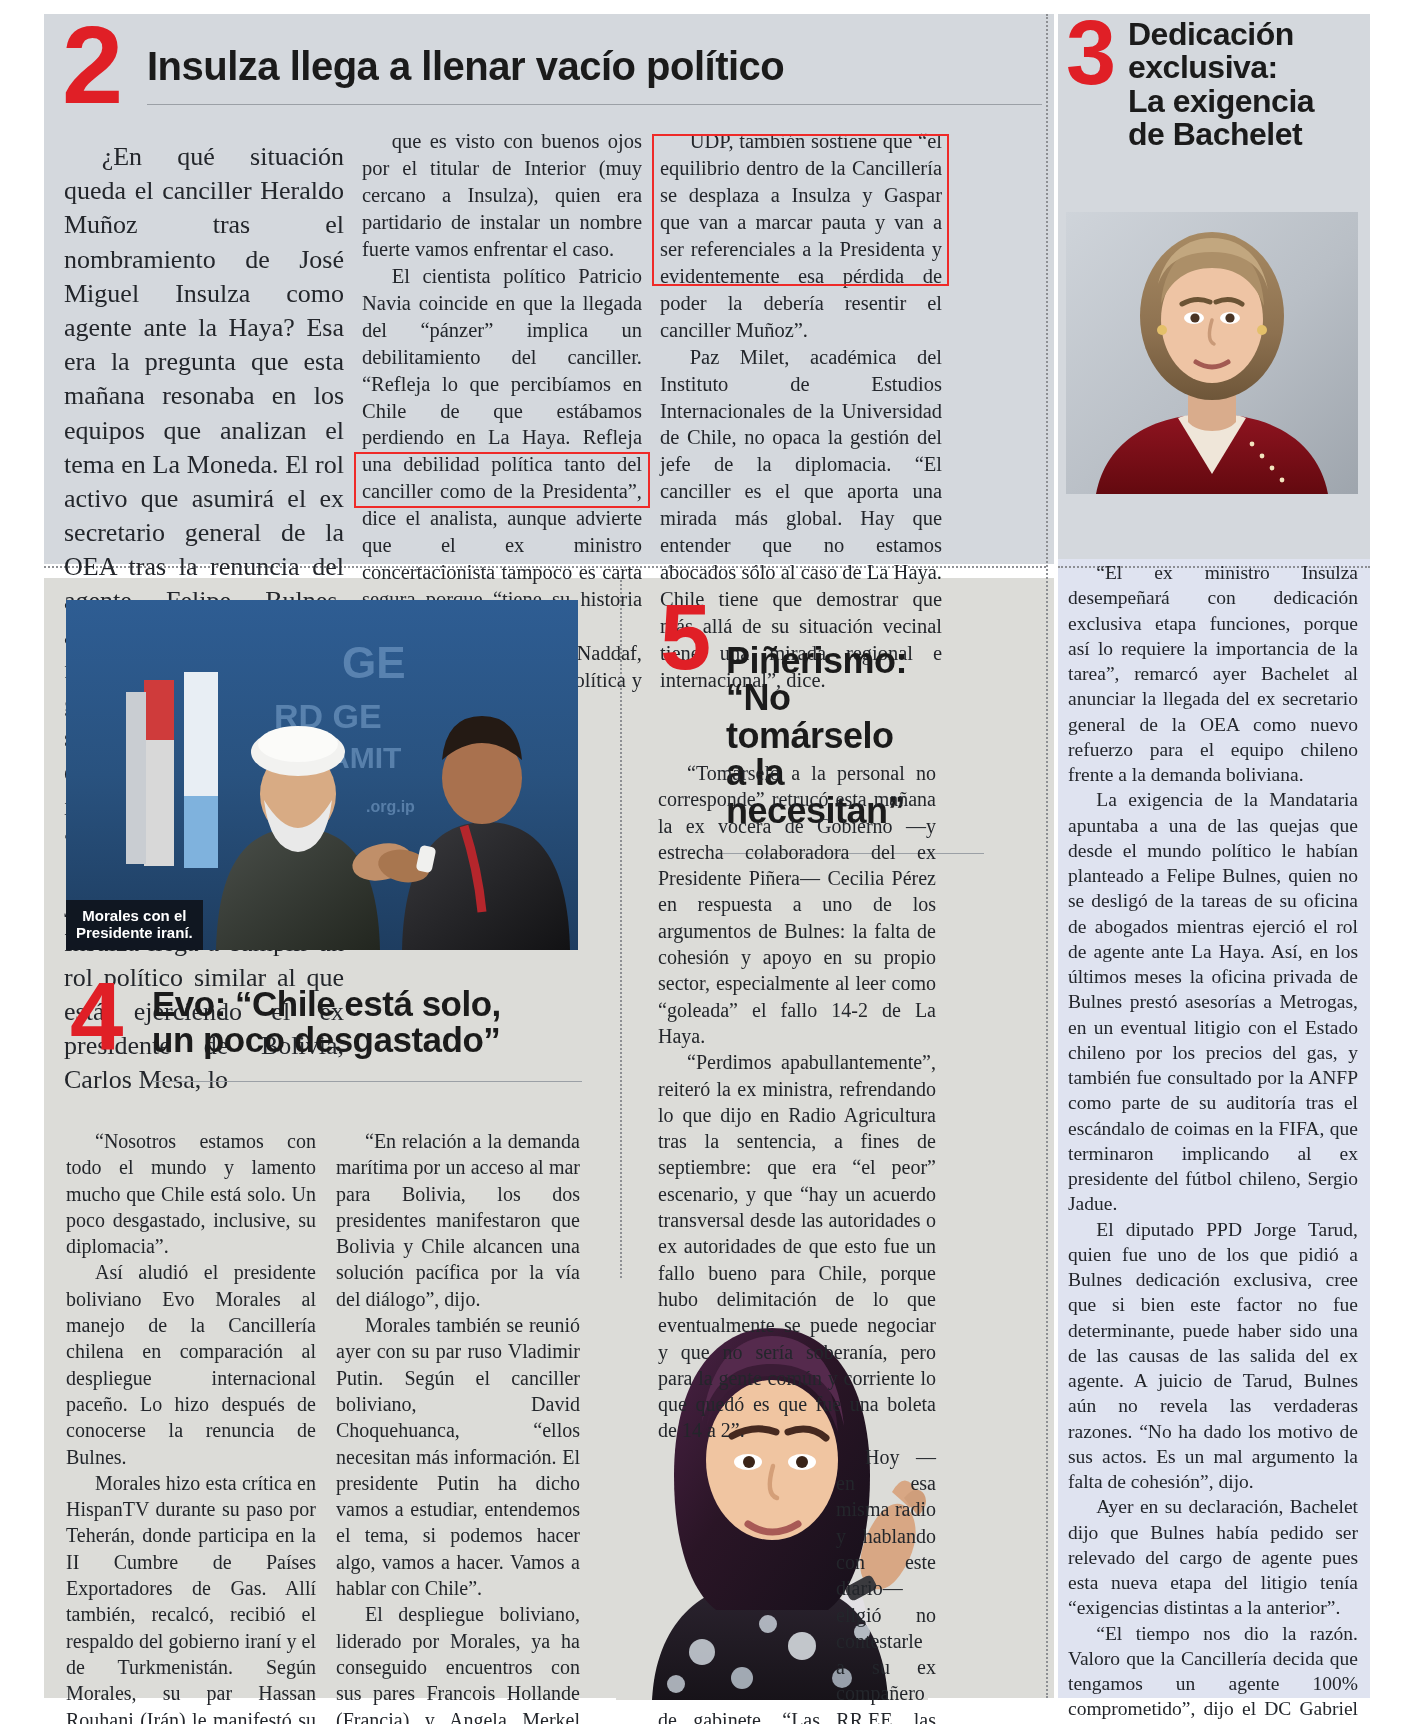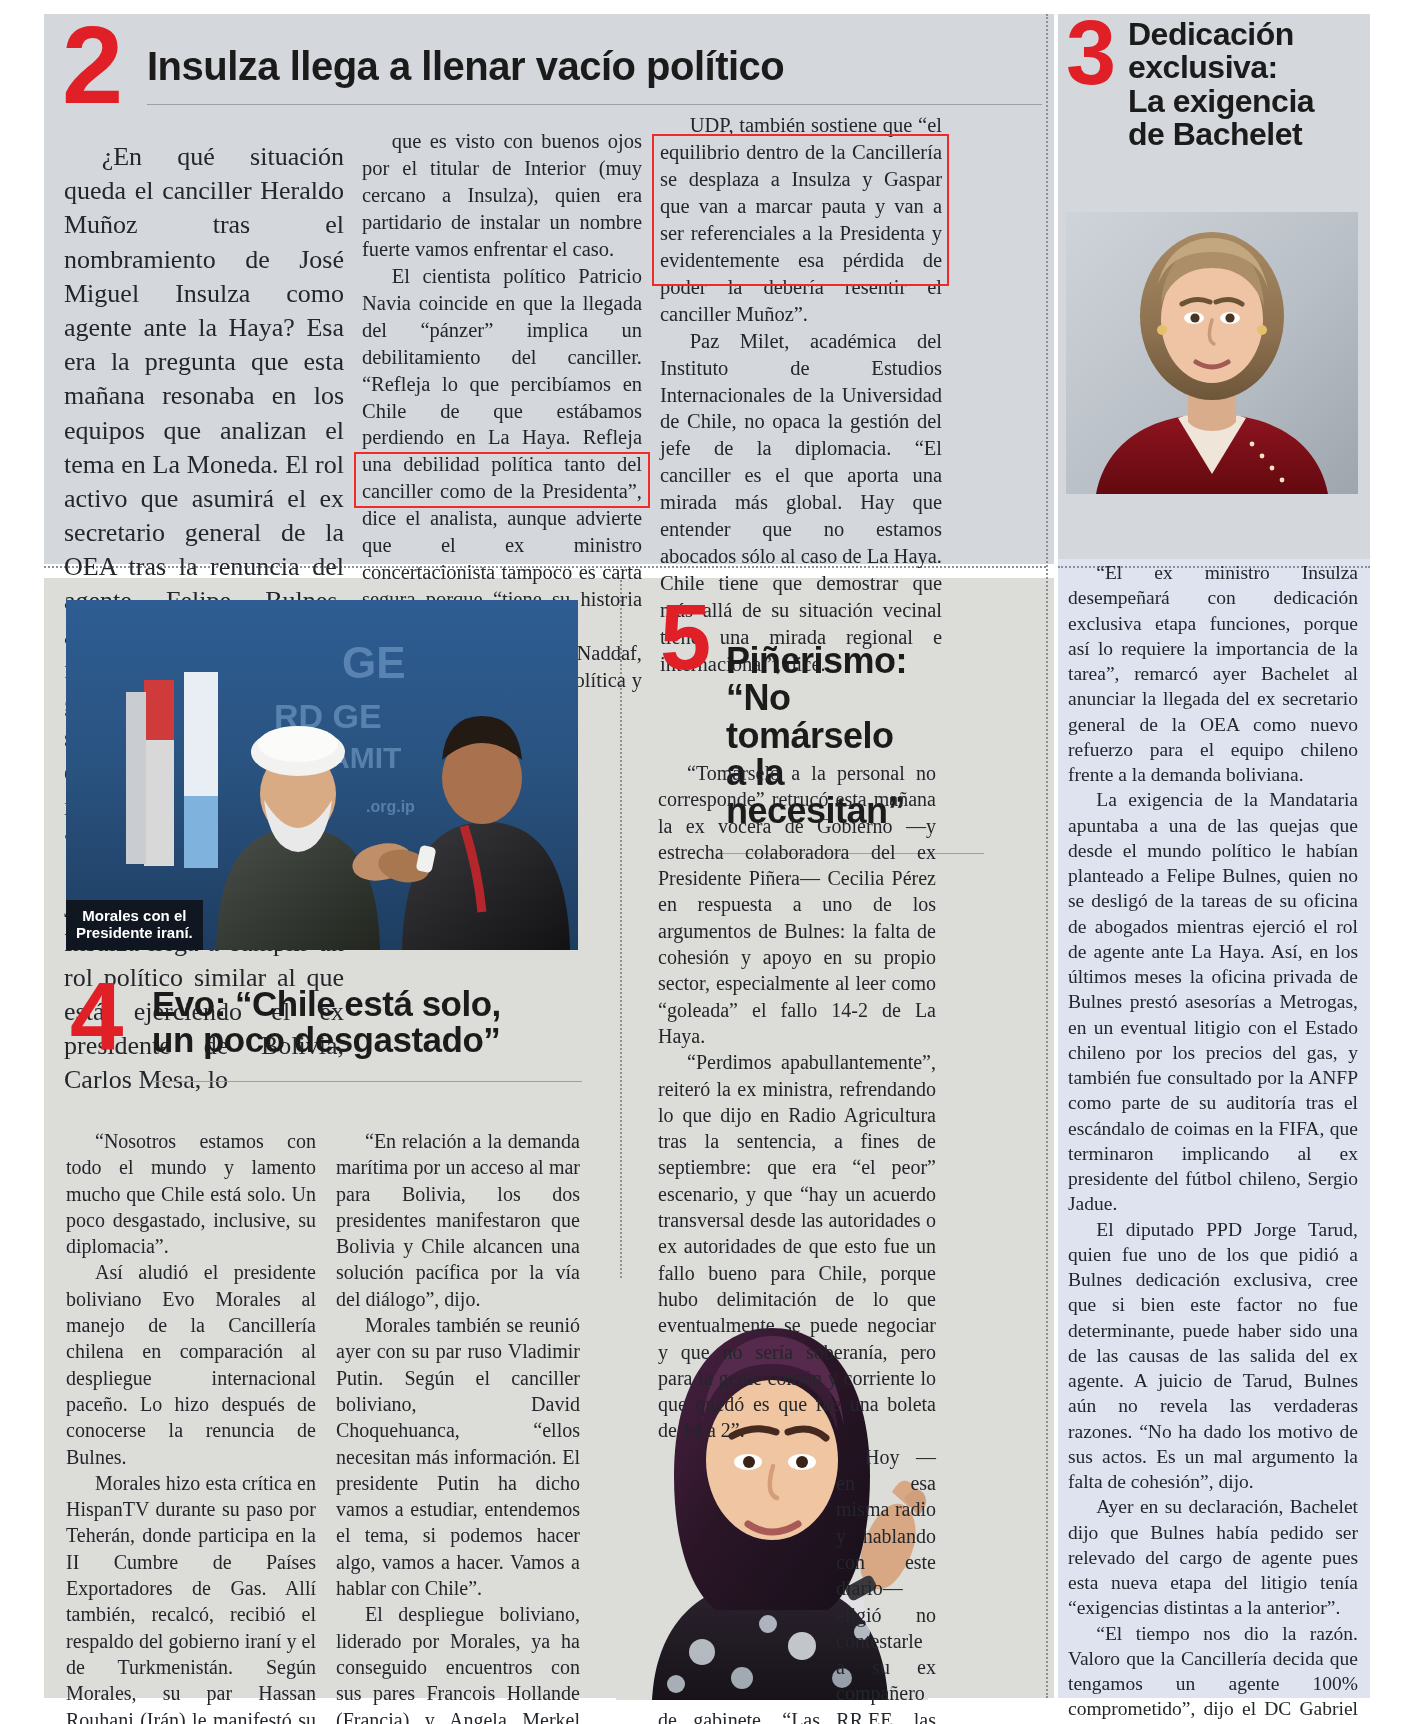--- a/index.html
+++ b/index.html
@@ -115,21 +115,21 @@
     <p>¿En qué situación queda el canciller Heraldo Muñoz tras el nombramiento de José Miguel Insulza como agente ante la Haya? Esa era la pregunta que esta mañana resonaba en los equipos que analizan el tema en La Moneda. El rol activo que asumirá el ex secretario general de la OEA tras la renuncia del agente Felipe Bulnes, acusando falta de cohesión frente a la postura chilena, genera un manto de duda sobre el jefe de la diplomacia. Entre algunos incluso ya se habla de un “canciller en las sombras”.</p>
     <p>Un cercano al ministro Jorge Burgos releva que Insulza llega a cumplir un rol político similar al que está ejerciendo el ex presidente de Bolivia, Carlos Mesa, lo</p>
   </div>
 
   <div class="body-col" style="position:absolute; left:362px; top:128px; width:280px; font-size:20.5px; line-height:1.315;">
     <p>que es visto con buenos ojos por el titular de Interior (muy cercano a Insulza), quien era partidario de instalar un nombre fuerte vamos enfrentar el caso.</p>
     <p>El cientista político Patricio Navia coincide en que la llegada del “pánzer” implica un debilitamiento del canciller. “Refleja lo que percibíamos en Chile de que estábamos perdiendo en La Haya. Refleja una debilidad política tanto del canciller como de la Presidenta”, dice el analista, aunque advierte que el ex ministro concertacionista tampoco es carta segura porque “tiene su historia de éxitos y fracasos”.</p>
     <p>Fernando García Naddaf, director del magíster de política y gobierno de la</p>
   </div>
 
-  <div class="body-col" style="position:absolute; left:660px; top:112px; width:282px; font-size:20.5px; line-height:1.315;">
+  <div class="body-col" style="position:absolute; left:660px; top:128px; width:282px; font-size:20.5px; line-height:1.315;">
     <p>UDP, también sostiene que “el equilibrio dentro de la Cancillería se desplaza a Insulza y Gaspar que van a marcar pauta y van a ser referenciales a la Presidenta y evidentemente esa pérdida de poder la debería resentir el canciller Muñoz”.</p>
     <p>Paz Milet, académica del Instituto de Estudios Internacionales de la Universidad de Chile, no opaca la gestión del jefe de la diplomacia. “El canciller es el que aporta una mirada más global. Hay que entender que no estamos abocados sólo al caso de La Haya. Chile tiene que demostrar que más allá de su situación vecinal tiene una mirada regional e internacional”, dice.</p>
   </div>
 
   <div class="redbox" style="left:652px; top:134px; width:297px; height:152px;"></div>
   <div class="redbox" style="left:354px; top:452px; width:296px; height:56px;"></div>
 
   <div class="sec" style="left:1066px; top:18px; width:300px;">
     <div class="sec-head">
       <div class="bignum" style="font-size:90px; width:62px;">3</div>

